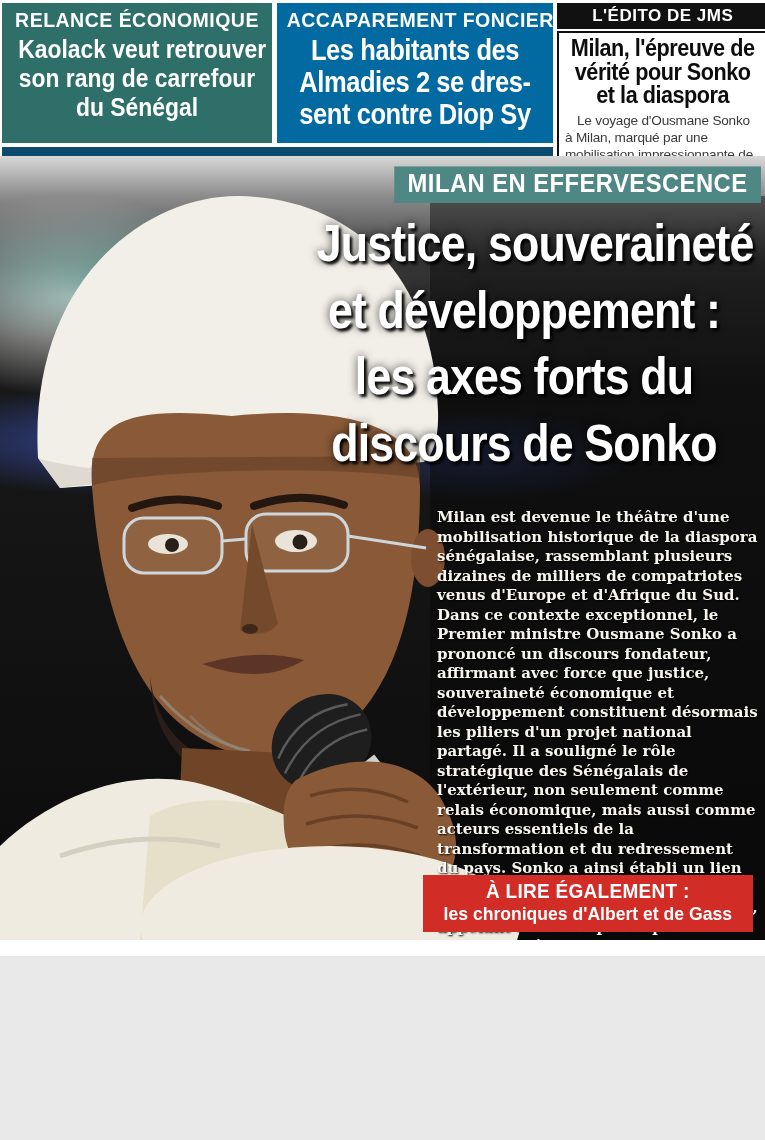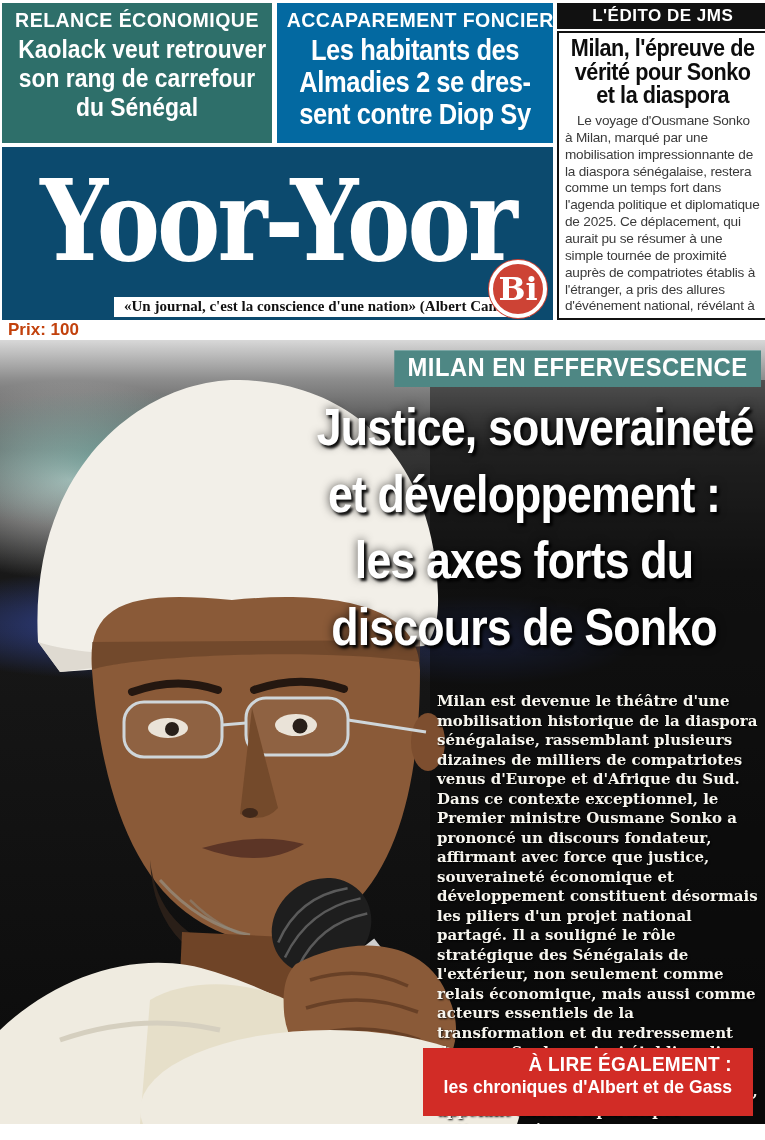--- a/index.html
+++ b/index.html
@@ -1,18 +1,18 @@
 <!DOCTYPE html>
 <html><head>
 <meta charset="utf-8">
 <style>
   * { margin:0; padding:0; box-sizing:border-box; }
   html,body { background:#e9e9e9; }
   .page {
-    width:765px; height:1140px; margin:0 auto; background:#ffffff;
+    width:765px; height:956px; margin:0 auto; background:#ffffff;
     font-family:"Liberation Sans", sans-serif; overflow:hidden; position:relative;
     padding:3px 2px 0 2px;
   }
   
   .header { display:flex; gap:4px; height:317px; }
   .col-left { width:551px; display:flex; flex-direction:column; gap:4px; }
   .top-row { display:flex; gap:5px; height:140px; }
   .story-box { color:#fff; text-align:center; padding-top:5px; overflow:hidden; }
   .box-teal { flex:0 0 270px; background:#2e6f6a; }
   .box-black { flex:1; background:#0369a1; }
@@ -87,21 +87,21 @@
   }
   .main-hl .line { display:block; white-space:nowrap; }
   .lede {
     position:absolute; top:352px; right:6px; width:322px;
     font-family:"DejaVu Serif", serif; font-weight:700; font-size:15px; line-height:1.3;
     color:#f7f5ee; text-align:left;
     text-shadow:1px 1px 2px rgba(0,0,0,.95);
   }
   .also-read {
     position:absolute; right:12px; bottom:8px; background:#d22c26; color:#fff;
-    text-align:right; padding:5px 13px 18px 13px;
+    text-align:center; padding:5px 13px 7px 13px;
   }
   .also-read .ar1 { font-weight:700; font-size:20px; letter-spacing:.3px; white-space:nowrap;
     transform:scaleX(.95); transform-origin:center top; }
   .also-read .ar2 { font-weight:700; font-size:18.5px; white-space:nowrap;
     transform:scaleX(.95); transform-origin:center top; }
 </style>
 </head>
 <body>
 
 <div class="page">

